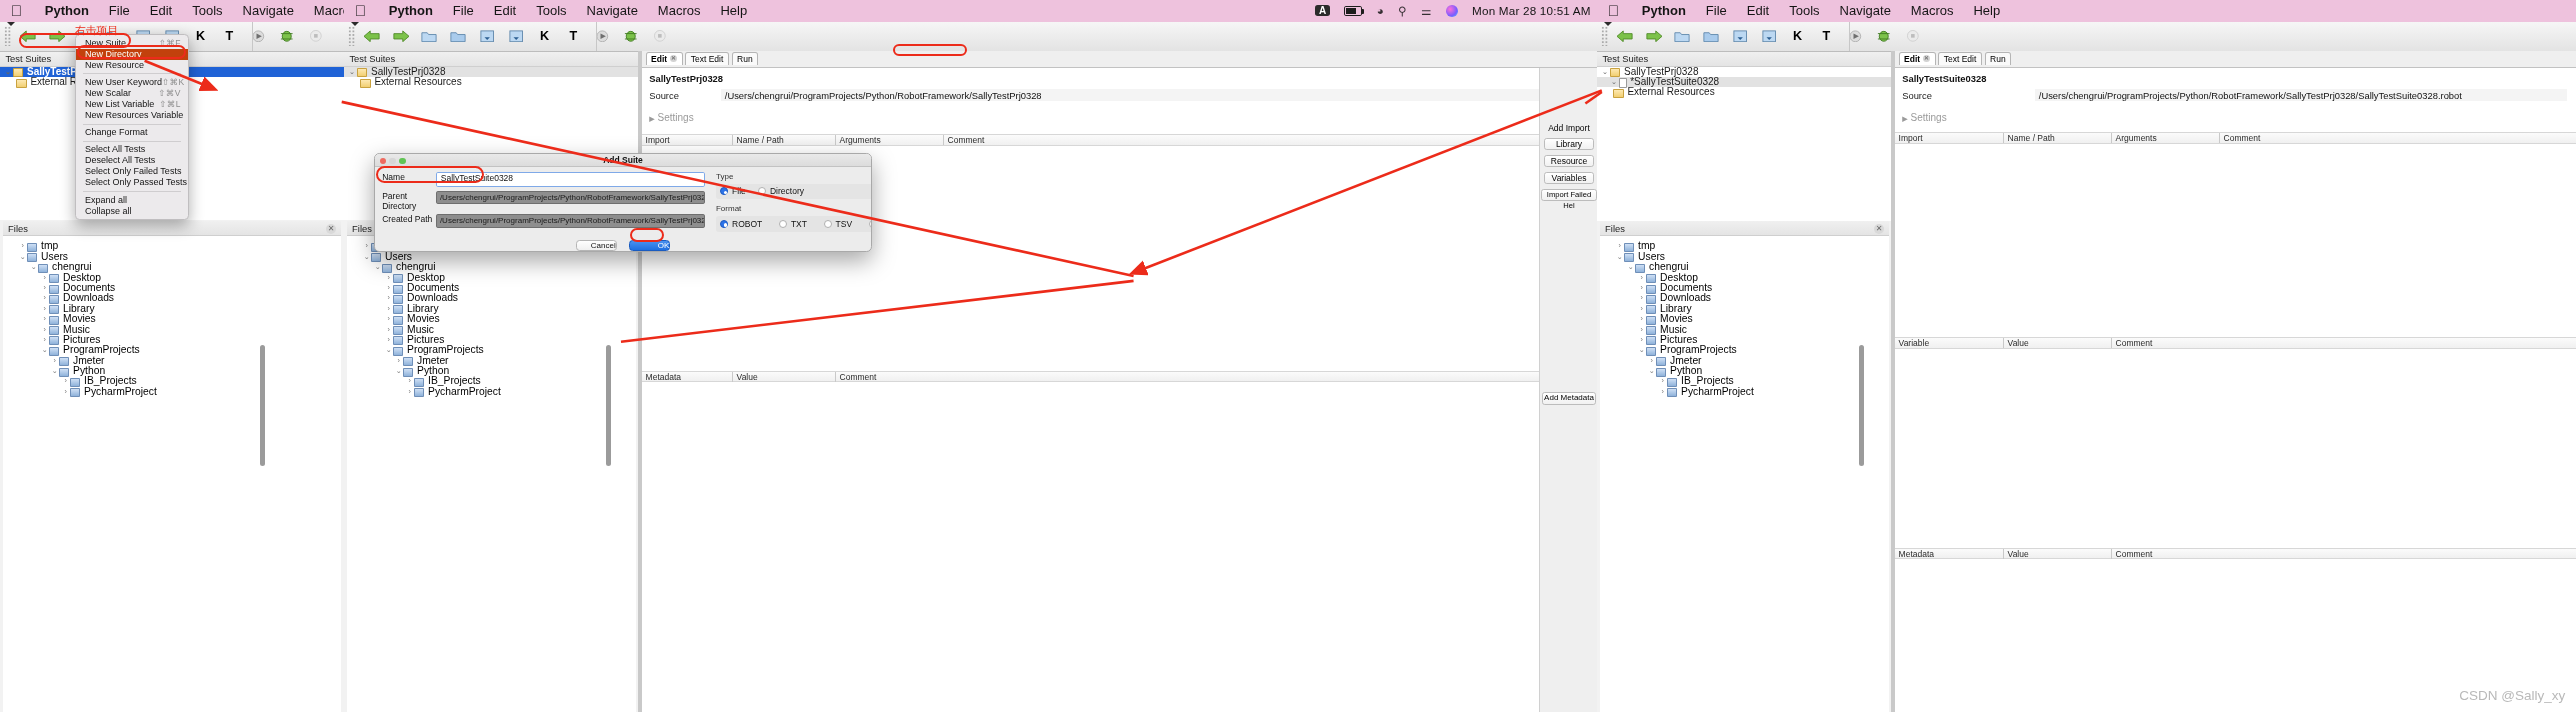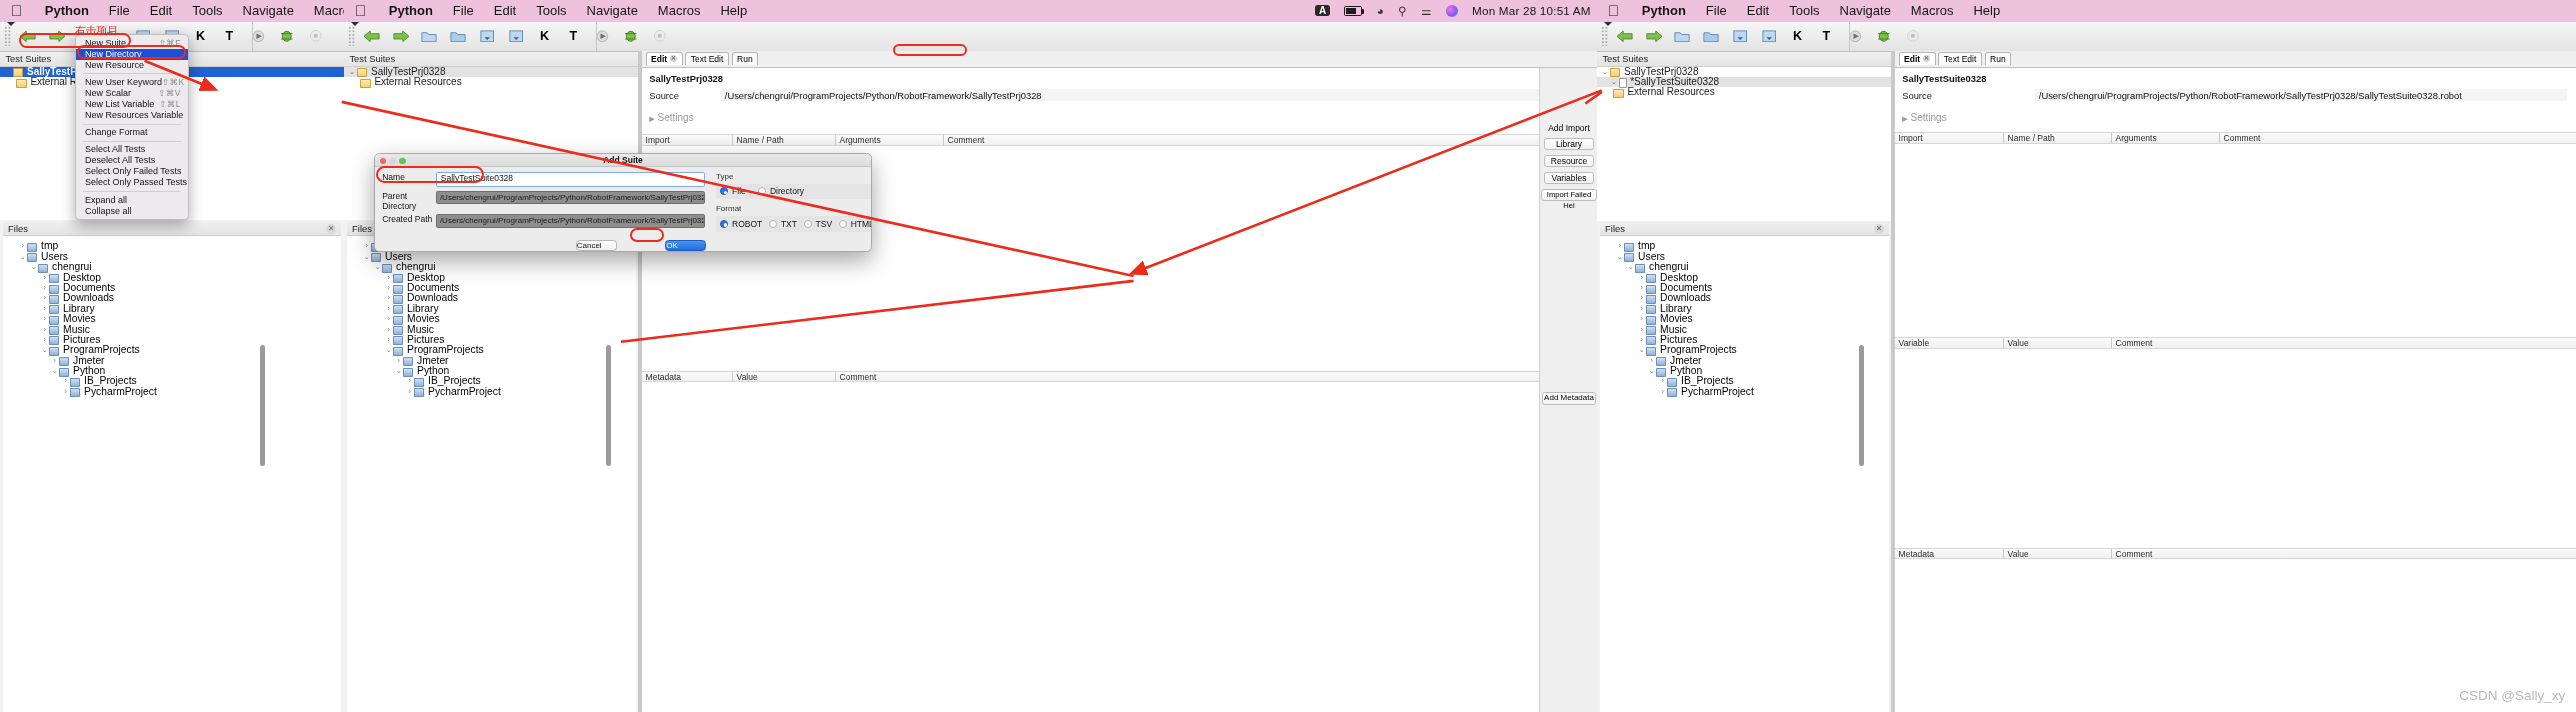--- a/index.html
+++ b/index.html
@@ -90,21 +90,21 @@
           font-size:8.5px; text-align:center; line-height:10.8px; height:12.6px; }
   .plain { font-size:8.5px; text-align:center; }
 
   
   #ctxmenu { position:absolute; left:75px; top:34px; width:114px;
       background:#eceaec; border:0.9px solid #c0bec0; border-radius:4.5px;
       box-shadow:0 5.4px 14.4px rgba(0,0,0,.32); padding:2.7px 0; z-index:50; font-size:9px; }
   #ctxmenu .cmi { height:11px; line-height:11px; display:flex; align-items:center;
       padding:0 7.2px 0 9px; color:#141414; white-space:nowrap; }
   #ctxmenu .cmi .sc { margin-left:auto; color:#8d8d8d; font-size:8.5px; letter-spacing:0.4px; }
-  #ctxmenu .cmi.hl { background:#1d4ed8; color:#fff; }
+  #ctxmenu .cmi.hl { background:#c2410c; color:#fff; }
   #ctxmenu .sep { height:0.9px; background:#cfcdcf; margin:2.7px 7.2px; }
 
   
   #dialog { position:absolute; left:374px; top:153px; width:498px; height:99px;
      background:#ececec; border:0.9px solid #a9a9a9; border-radius:5.4px;
      box-shadow:0 9px 23px rgba(0,0,0,.35); z-index:60; overflow:hidden; }
   #dialog .dtitle { height:12.6px; background:linear-gradient(#e9e9e9,#dcdcdc);
      border-bottom:0.9px solid #c2c2c2; font-size:8.5px; font-weight:bold;
      text-align:center; line-height:12.6px; position:relative; color:#111; }
   .traffic { position:absolute; left:4.5px; top:3.6px; display:flex; gap:3.6px; }
@@ -123,22 +123,22 @@
   .grpBox { background:#e4e4e4; border-radius:2.7px; padding:2.7px 4.5px; display:flex; gap:12.6px;
             align-items:center; margin-bottom:5.4px; }
   .radio { display:flex; align-items:center; gap:3.6px; font-size:8.5px; color:#111; }
   .radio i { width:8px;height:8px;border-radius:50%; background:#fff; border:0.9px solid #b0b0b0;
              display:inline-block; position:relative; }
   .radio.on i { background:#2b72e8; border-color:#1f5bc0; }
   .radio.on i:after { content:""; position:absolute; left:2.2px; top:2.2px; width:3.6px;height:3.6px;
              border-radius:50%; background:#fff; }
   .dfoot { display:flex; justify-content:center; gap:12.6px; margin-top:2.7px; }
   .dbtn { width:41px; height:11.7px; border:0.9px solid #b5b5b5; border-radius:3.6px;
-          background:linear-gradient(#ffffff,#f0f0f0); font-size:8px; text-align:left;
-          line-height:10.8px; color:#111;margin-left:36px; }
+          background:linear-gradient(#ffffff,#f0f0f0); font-size:8px; text-align:right;
+          line-height:10.8px; color:#111; }
   .dbtn.prim { background:linear-gradient(#4a92f0,#1f6fe0); border-color:#1a5cc0; color:#fff; }
 
   
   .ann { position:absolute; border:2.2px solid #ec2b1a; border-radius:50%;
          pointer-events:none; z-index:80; }
   .annTxt { position:absolute; color:#ec2b1a; z-index:80; font-size:10px; white-space:nowrap; }
   #arrowsvg { position:absolute; inset:0; z-index:70; pointer-events:none; }
   .wm { position:absolute; right:10.8px; bottom:9px; color:#b9b9b9; font-size:13.5px; z-index:90; }
   .scrollv { position:absolute; width:4.5px; border-radius:2.7px; background:#9b9b9b; }
   .divider { position:absolute; background:#c9c9c9; }
@@ -859,21 +859,21 @@
           <span class="radio on">
               <i></i>
               <span>File</span>
             </span>
           <span class="radio">
               <i></i>
               <span>Directory</span>
             </span>
         </div>
         <div class="grpLbl">Format</div>
-        <div class="grpBox" style="gap:7px">
+        <div class="grpBox" style="gap:17px">
           <span class="radio on">
               <i></i>
               <span>ROBOT</span>
             </span>
           <span class="radio">
               <i></i>
               <span>TXT</span>
             </span>
           <span class="radio">
               <i></i>

